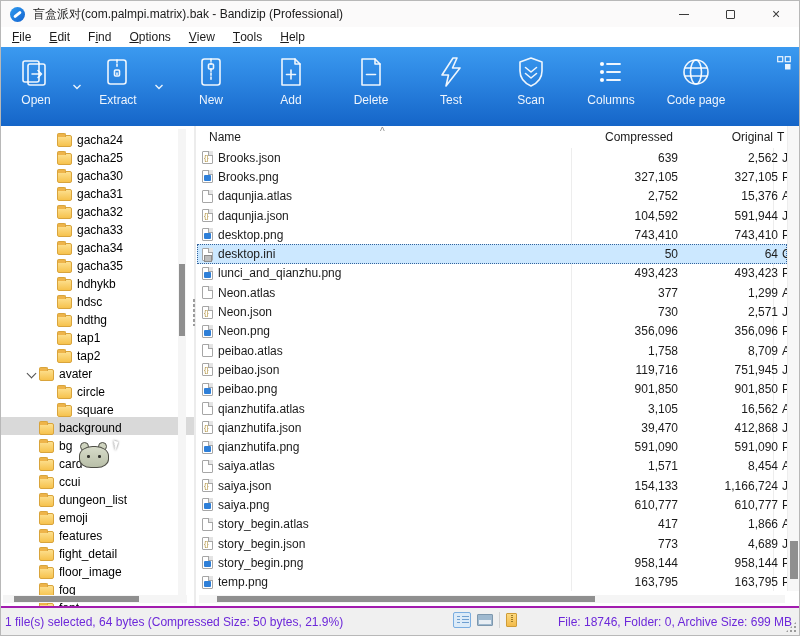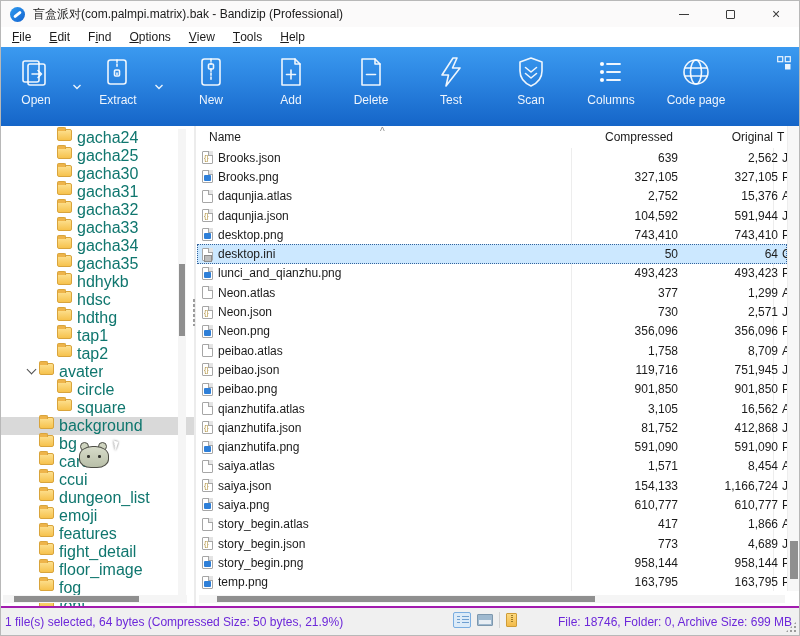--- a/index.html
+++ b/index.html
@@ -37,21 +37,21 @@
 
   
   .main { position:absolute; top:125px; left:0; right:0; bottom:29px; background:#fff; }
   .splitter { position:absolute; top:0; bottom:0; left:193px; width:2px; background:#ececec; }
   .splitter-grip { position:absolute; top:172px; left:-2px; width:5px; height:28px;
                    background-image:radial-gradient(#9b9b9b 1px, transparent 1.3px); background-size:4px 5px; }
 
   
   .sidebar { position:absolute; top:0; left:0; width:193px; bottom:0; overflow:hidden; background:#fff; }
   .tree { position:absolute; top:3px; left:0; right:0; height:486px; }
-  .tree-item { height:18px; display:flex; align-items:flex-start; font-size:16px; color:#0f766e; white-space:nowrap; }
+  .tree-item { height:18px; display:flex; align-items:flex-end; font-size:12px; color:#000000; white-space:nowrap; }
   .tree-item[data-level="2"] { padding-left:38px; }
   .tree-item[data-level="3"] { padding-left:56px; }
   .tree-item[data-selected="true"] { background:#d9d9d9; }
   .chev { width:14px; height:14px; margin-left:-14px; position:relative; visibility:hidden; flex:none; }
   .tree-item[data-chev="down"] .chev { visibility:visible; }
   .chev::after { content:""; position:absolute; left:3px; top:3px; width:6px; height:6px;
                  border-left:1.4px solid #4f4f4f; border-bottom:1.4px solid #4f4f4f; transform:rotate(-45deg); }
   .folder-icon { width:15px; height:12px; background:linear-gradient(#fde08f,#f6c24d); border:1px solid #d9a43b; border-radius:2px; position:relative; margin-right:5px; flex:none; }
   .folder-icon::before { content:""; position:absolute; top:-3px; left:-1px; width:7px; height:3px; background:#eeb44a; border:1px solid #d9a43b; border-bottom:none; border-radius:2px 2px 0 0; }
   .tree-label { overflow:hidden; }
@@ -581,21 +581,21 @@
             <span class="ficon"></span>
             <span class="fname">qianzhutifa.atlas</span>
             <span class="fcol">3,105</span>
             <span class="fcol2">16,562</span>
             <span class="ftype">A</span>
           </div>
 
           <div class="file-row" data-icon="json" data-selected="false">
             <span class="ficon"></span>
             <span class="fname">qianzhutifa.json</span>
-            <span class="fcol">81,752</span>
+            <span class="fcol">39,470</span>
             <span class="fcol2">412,868</span>
             <span class="ftype">J</span>
           </div>
 
           <div class="file-row" data-icon="png" data-selected="false">
             <span class="ficon"></span>
             <span class="fname">qianzhutifa.png</span>
             <span class="fcol">591,090</span>
             <span class="fcol2">591,090</span>
             <span class="ftype">P</span>

